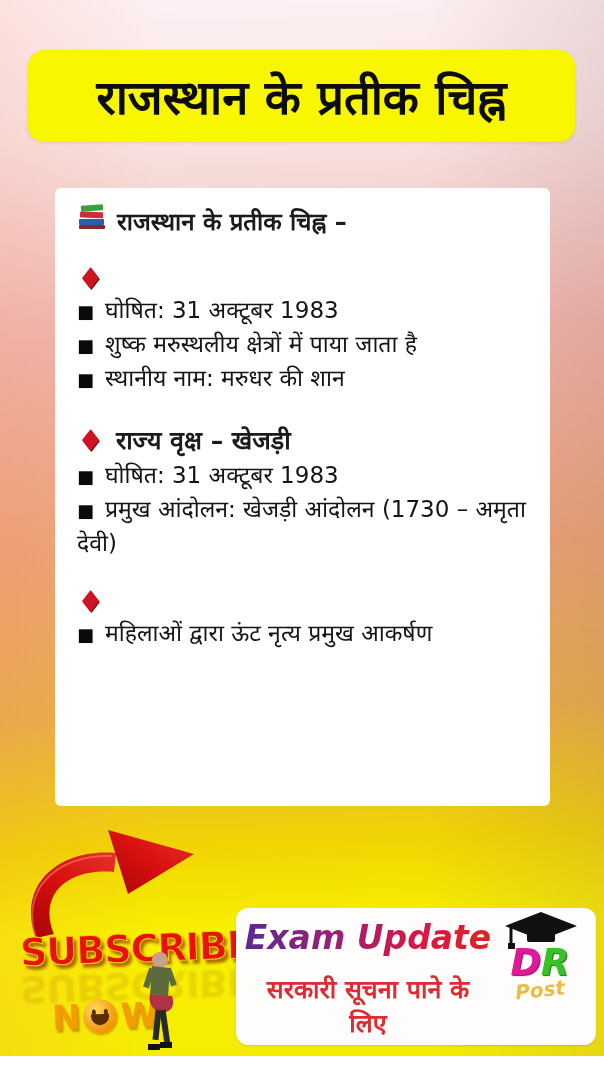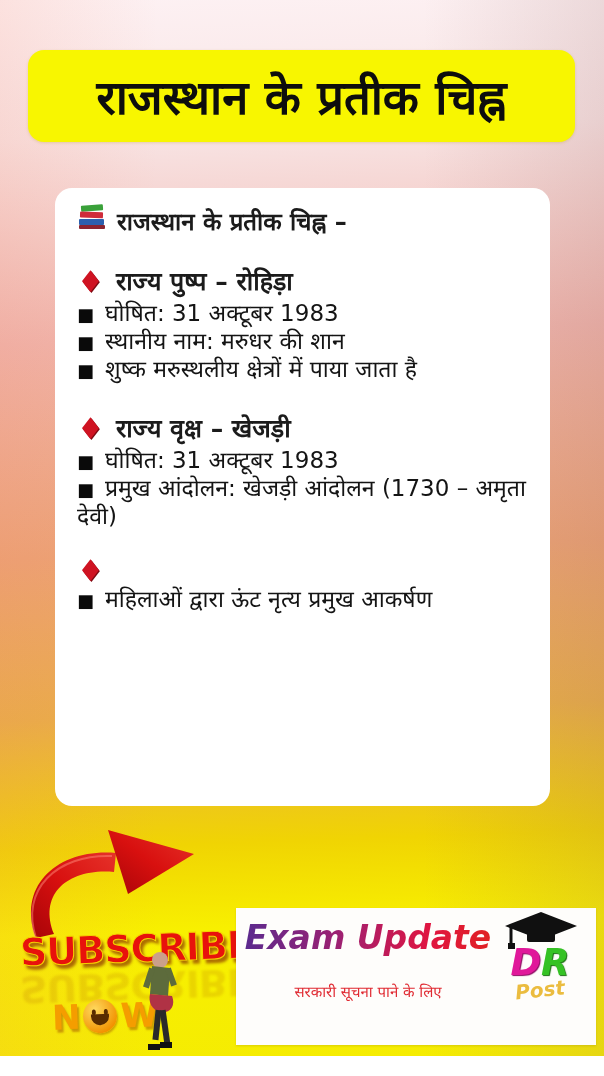--- a/index.html
+++ b/index.html
@@ -14,29 +14,29 @@
   .title-banner{
     position:absolute;left:28px;top:50px;width:547px;height:92px;
     background:#f8f600;border-radius:16px;
     display:flex;align-items:center;justify-content:center;
     font-size:47px;font-weight:700;color:#0d0d0d;letter-spacing:0px;
     box-shadow:0 1px 3px rgba(180,140,0,0.25);
   }
   
   .card{
     position:absolute;left:55px;top:188px;width:495px;height:618px;
-    background:#ffffff;border-radius:17px;box-sizing:border-box;
+    background:#ffffff;border-radius:6px;box-sizing:border-box;
     padding:15px 20px 10px 22px;color:#1b1b1b;
   }
   .card-header{display:flex;align-items:center;gap:10px;font-size:24px;font-weight:700;}
   .books-icon{flex:0 0 auto;display:inline-block;}
   .section{margin-top:27px;}
   .section-title{display:flex;align-items:center;gap:12px;font-size:25px;font-weight:700;line-height:36px;}
   .diamond{color:#cf1322;font-size:30px;line-height:30px;text-shadow:1px 1px 0 #7d0a12;flex:0 0 auto;}
-  .bullet{font-size:23px;line-height:26px;color:#141414;}
+  .bullet{font-size:23px;line-height:33px;color:#141414;}
   .sq{font-size:18px;margin-right:11px;color:#0a0a0a;}
   
   .arrow-wrap{position:absolute;left:16px;top:820px;width:200px;height:122px;}
   .subscribe{
     position:absolute;left:20px;top:927px;width:215px;text-align:center;
     font-size:38px;font-weight:700;color:#e8120c;transform:rotate(-2deg);
     -webkit-text-stroke:1px #f6d400;
     text-shadow:3px 4px 3px rgba(110,0,0,0.55);
     letter-spacing:-1px;white-space:nowrap;
   }
@@ -52,31 +52,31 @@
   }
   .smiley{position:relative;width:34px;height:34px;border-radius:50%;
     background:radial-gradient(circle at 35% 30%,#ffd95e,#f29200 75%);
     box-shadow:1px 2px 2px rgba(150,60,0,0.4);display:inline-block;}
   .smiley .eye{position:absolute;top:10px;width:4px;height:6px;border-radius:50%;background:#5a2d00;}
   .smiley .eye.l{left:9px;} .smiley .eye.r{right:9px;}
   .smiley .mouth{position:absolute;left:8px;top:15px;width:18px;height:11px;border-radius:0 0 18px 18px;background:#5a2d00;}
   .dancer{position:absolute;left:136px;top:950px;}
   .exam-card{
     position:absolute;left:236px;top:908px;width:360px;height:137px;
-    background:#fefdfb;border-radius:0;box-shadow:0 1px 2px rgba(120,90,0,0.2);
+    background:#fefdfb;border-radius:12px;box-shadow:0 1px 2px rgba(120,90,0,0.2);
   }
   .exam-left{position:absolute;left:8px;top:10px;width:248px;text-align:center;}
   .exam-title{font-size:33px;font-weight:700;font-style:italic;color:#c61650;white-space:nowrap;}
   @supports ((-webkit-background-clip:text)){
     .exam-title{
       background:linear-gradient(90deg,#5b2a8e 0%,#a02070 40%,#e01540 75%,#e02222 100%);
       -webkit-background-clip:text;background-clip:text;-webkit-text-fill-color:transparent;
     }
   }
-  .exam-line1{margin-top:24px;font-size:15px;font-weight:400;color:#e02b33;}
+  .exam-line1{margin-top:14px;font-size:25px;font-weight:700;color:#e02b33;}
   .exam-line2{margin-top:2px;font-size:21px;font-weight:700;}
   .t-dr{color:#f08a00;font-style:italic;}
   .t-post{color:#2eaa35;font-style:italic;}
   .t-rest{color:#2b7fb8;font-weight:700;}
   .logo{position:absolute;right:4px;top:2px;width:104px;text-align:center;}
   .logo-dr{font-size:37px;font-weight:700;font-style:italic;line-height:34px;margin-top:-8px;}
   .logo-d{color:#e0189a;text-shadow:1px 1px 1px #8e0a62;}
   .logo-r{color:#35c224;text-shadow:1px 1px 1px #1a7010;}
   .logo-post{font-size:20px;font-weight:700;font-style:italic;color:#e9b62b;opacity:0.9;transform:rotate(-6deg);margin-top:-2px;}
 </style>
@@ -98,25 +98,24 @@
           <rect x="2" y="16" width="25" height="6" rx="1" fill="#2b5fae"></rect>
           <rect x="2" y="22" width="26" height="4" rx="1" fill="#8a2430"></rect>
         </svg>
       </span>
       <span>राजस्थान के प्रतीक चिह्न –</span>
     </div>
 
     <div class="section">
       <div class="section-title">
         <span class="diamond">♦</span>
-        <span>राज्य पुष्प – रोहिड़ा</span>
       </div>
       <div class="bullet"><span class="sq">■</span><span>घोषित: 31 अक्टूबर 1983</span></div>
+      <div class="bullet"><span class="sq">■</span><span>शुष्क मरुस्थलीय क्षेत्रों में पाया जाता है</span></div>
       <div class="bullet"><span class="sq">■</span><span>स्थानीय नाम: मरुधर की शान</span></div>
-      <div class="bullet"><span class="sq">■</span><span>शुष्क मरुस्थलीय क्षेत्रों में पाया जाता है</span></div>
     </div>
 
     <div class="section">
       <div class="section-title">
         <span class="diamond">♦</span>
         <span>राज्य वृक्ष – खेजड़ी</span>
       </div>
       <div class="bullet"><span class="sq">■</span><span>घोषित: 31 अक्टूबर 1983</span></div>
       <div class="bullet"><span class="sq">■</span><span>प्रमुख आंदोलन: खेजड़ी आंदोलन (1730 – अमृता देवी)</span></div>
     </div>

